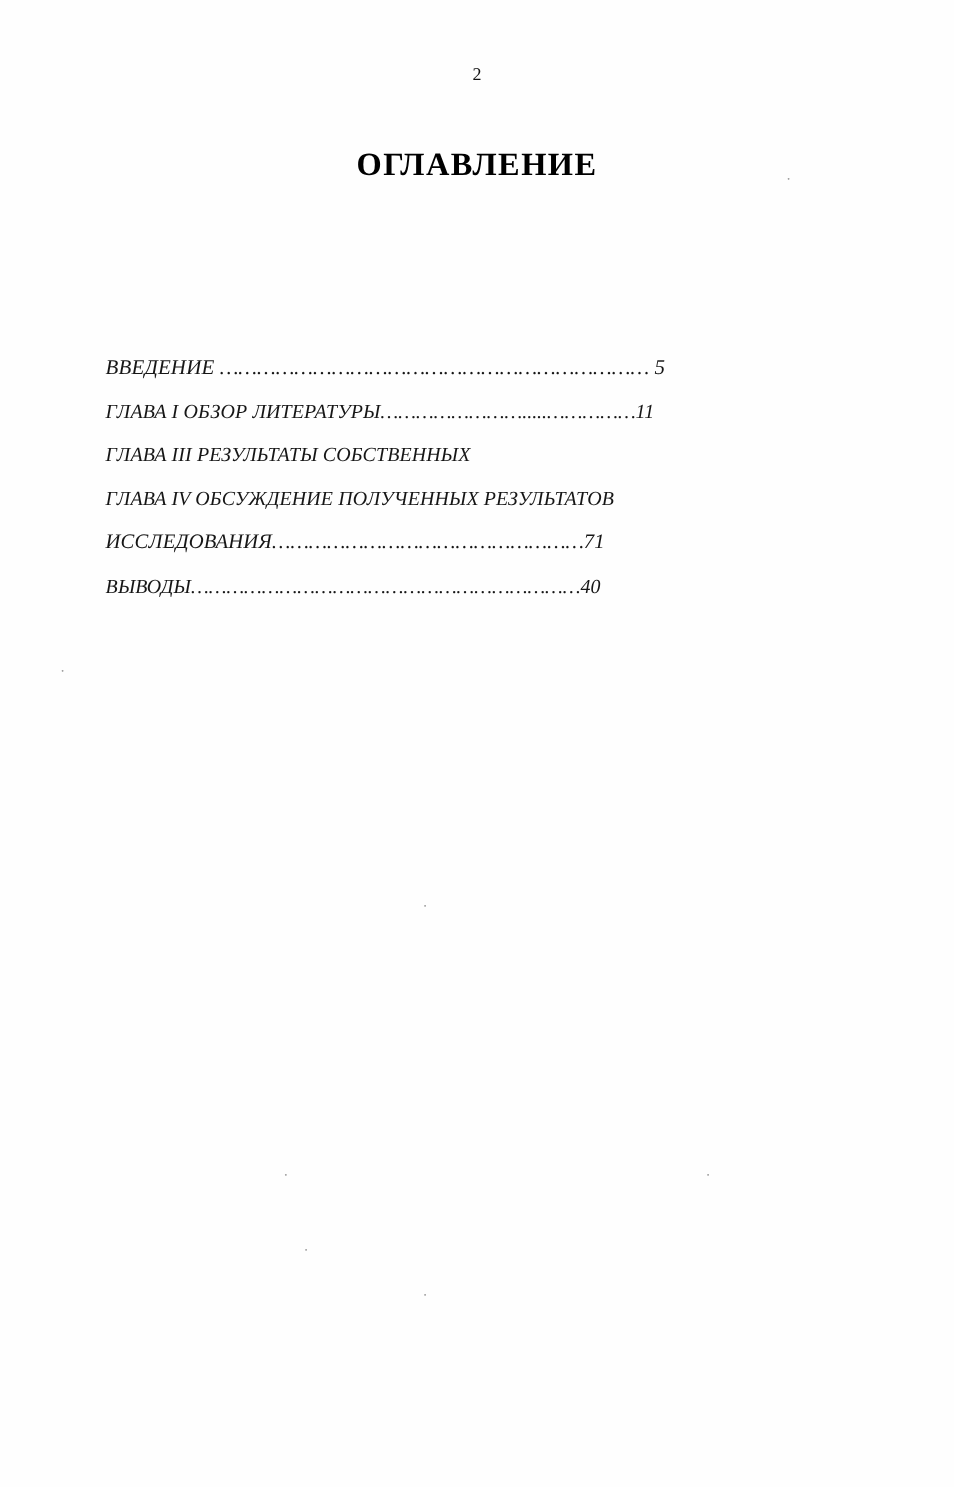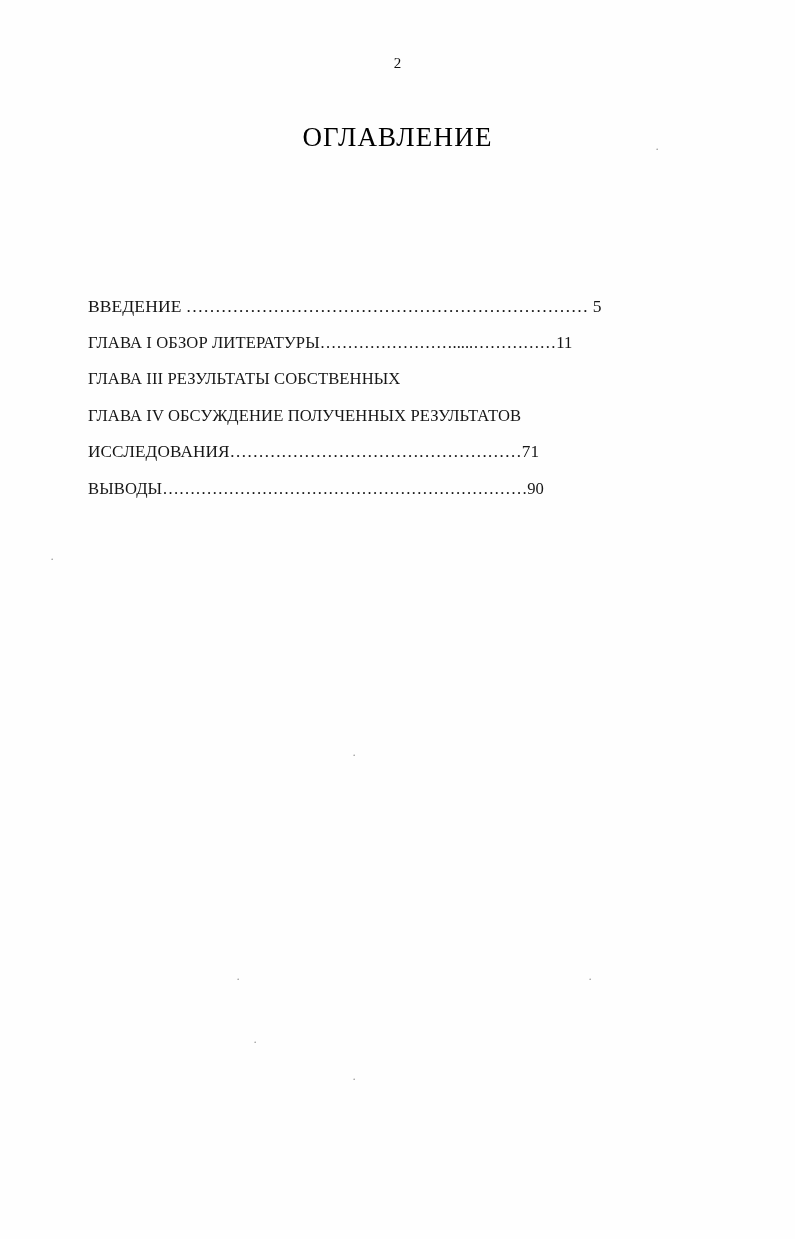--- a/index.html
+++ b/index.html
@@ -30,30 +30,31 @@
     font-family: "Liberation Serif", serif;
     color: #111;
   }
   .doc-title {
     position: absolute;
     top: 122px;
     left: 0;
     right: 0;
     text-align: center;
     font-size: 27px;
-    font-weight: normal;
+    font-weight: bold;
     letter-spacing: 1.2px;
     color: #000;
     font-family: "Liberation Serif", serif;
   }
   .toc {
     position: absolute;
     top: 288px;
     left: 88px;
     width: 560px;
+    font-style: italic;
   }
   .toc-entry {
     display: block;
     font-size: 17.5px;
     line-height: 36.5px;
     color: #161616;
     white-space: nowrap;
     letter-spacing: 0.1px;
   }
   .toc-entry.small {
@@ -100,21 +101,21 @@
 
     <div class="toc-entry small">
       <span class="e-label">ГЛАВА IV ОБСУЖДЕНИЕ ПОЛУЧЕННЫХ РЕЗУЛЬТАТОВ</span><span class="e-dots"></span><span class="e-page"></span>
     </div>
 
     <div class="toc-entry small cont">
       <span class="e-label">ИССЛЕДОВАНИЯ</span><span class="e-dots">……………………………………………</span><span class="e-page">71</span>
     </div>
 
     <div class="toc-entry small">
-      <span class="e-label">ВЫВОДЫ</span><span class="e-dots">…………………………………………………………</span><span class="e-page">90</span>
+      <span class="e-label">ВЫВОДЫ</span><span class="e-dots">…………………………………………………………</span><span class="e-page">40</span>
     </div>
 
 
   </div>
 
   <div class="stray" style="left:655px; top:142px;">·</div>
   <div class="stray" style="left:50px; top:552px;">·</div>
   <div class="stray" style="left:352px; top:748px;">·</div>
   <div class="stray" style="left:236px; top:972px;">·</div>
   <div class="stray" style="left:588px; top:972px;">·</div>

